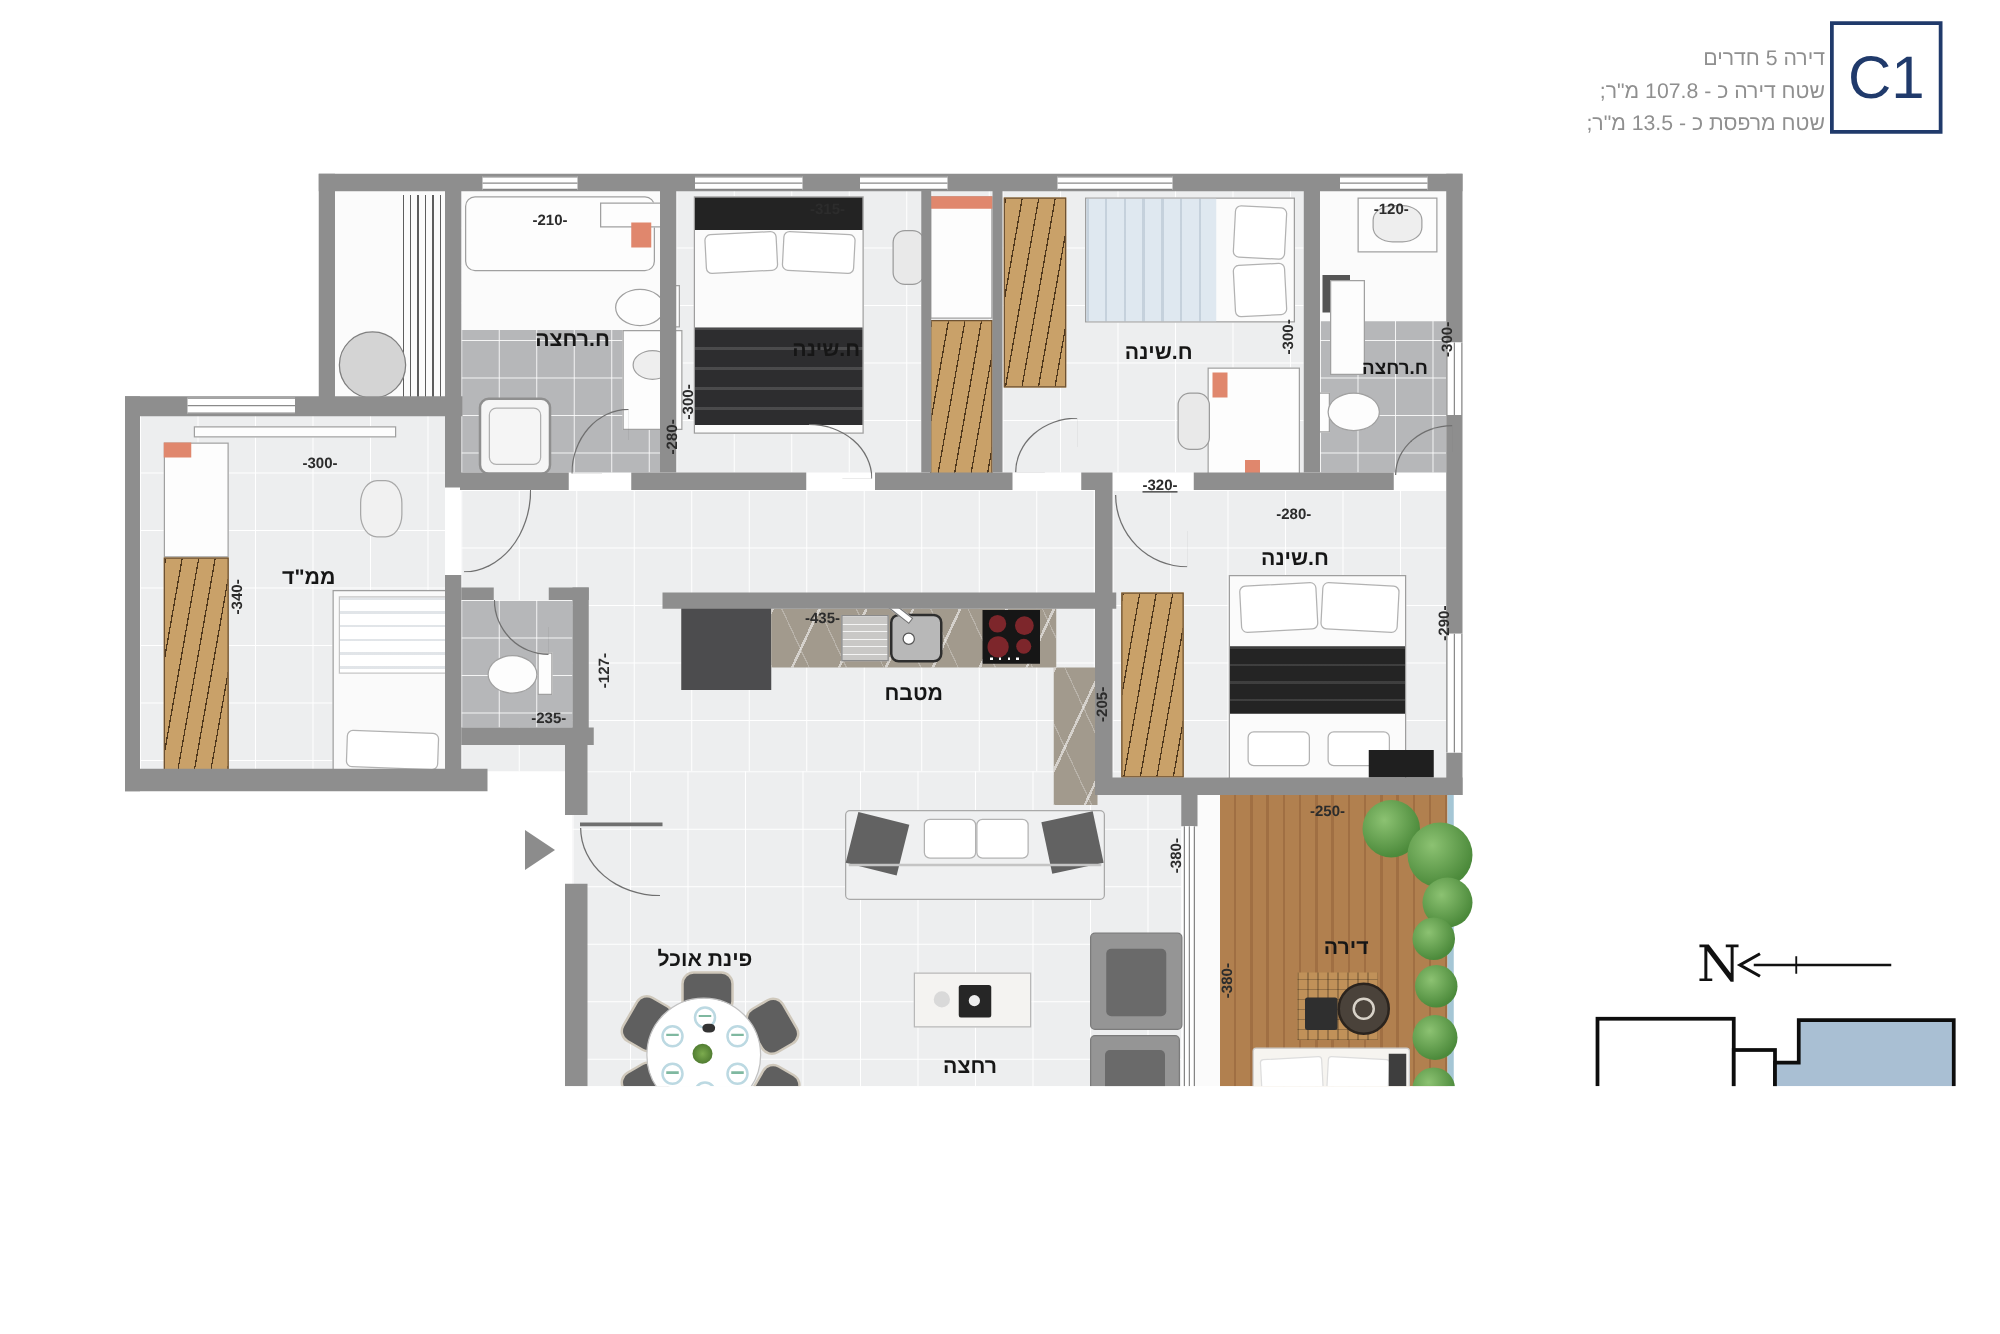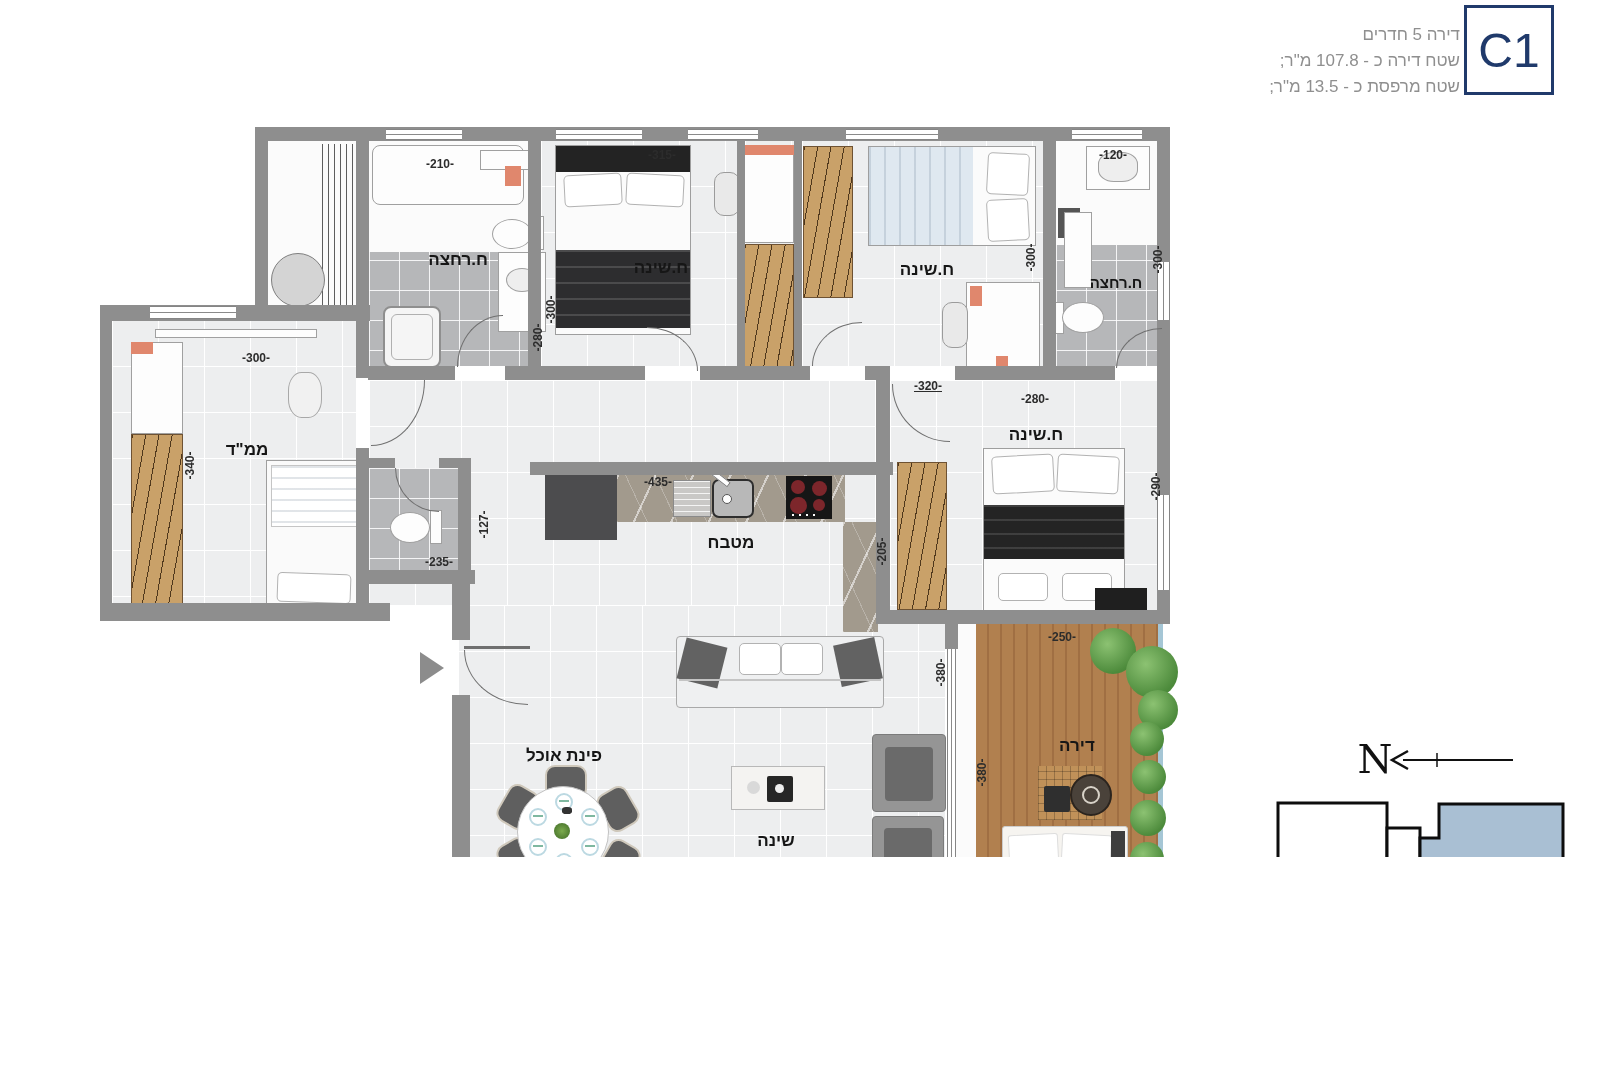--- a/index.html
+++ b/index.html
@@ -1,17 +1,17 @@
 <!DOCTYPE html>
 <html lang="he"><head>
 <meta charset="utf-8">
 <style>
   html,body{margin:0;padding:0;background:#fff;}
   #page{position:relative;width:1600px;height:857px;background:#fff;overflow:hidden;
-        font-family:"Liberation Sans",sans-serif;}
+        font-family:"Liberation Sans",sans-serif;margin-top:12px;}
   .a{position:absolute;}
   .wall{position:absolute;background:#8e8e8e;}
   .tile{position:absolute;background-color:#edeeef;
         background-image:linear-gradient(#fff 1px,transparent 1px),linear-gradient(90deg,#fff 1px,transparent 1px);
         background-size:46px 46px;}
   .tileD{position:absolute;background-color:#b6b7b9;
         background-image:linear-gradient(rgba(255,255,255,.85) 1px,transparent 1px),linear-gradient(90deg,rgba(255,255,255,.85) 1px,transparent 1px);
         background-size:30px 30px;}
   .wz{position:absolute;background:#fbfbfb;}
   .wood{position:absolute;background-color:#c9a169;
@@ -277,28 +277,28 @@
   <div class="a" style="left:420px;top:652px;width:0;height:0;border-top:16px solid transparent;border-bottom:16px solid transparent;border-left:24px solid #8c8c8c;"></div>
 
   <div class="rl" style="left:408px;top:250px;">ח.רחצה</div>
   <div class="rl" style="left:611px;top:258px;">ח.שינה</div>
   <div class="rl" style="left:877px;top:260px;">ח.שינה</div>
   <div class="rl" style="left:1066px;top:273px;font-size:15px;">ח.רחצה</div>
   <div class="rl" style="left:197px;top:440px;">ממ"ד</div>
   <div class="rl" style="left:986px;top:425px;">ח.שינה</div>
   <div class="rl" style="left:681px;top:533px;">מטבח</div>
   <div class="rl" style="left:514px;top:746px;">פינת אוכל</div>
-  <div class="rl" style="left:726px;top:831px;">שינה</div>
+  <div class="rl" style="left:726px;top:831px;">רחצה</div>
   <div class="rl" style="left:1027px;top:736px;">דירה</div>
 
   <div class="dim" style="left:408px;top:158px;">-210-</div>
   <div class="dim v" style="left:506px;top:331px;">-280-</div>
   <div class="dim" style="left:630px;top:149px;">-315-</div>
   <div class="dim v" style="left:519px;top:303px;">-300-</div>
-  <div class="dim" style="left:896px;top:380px;text-decoration:underline;">-320-</div>
+  <div class="dim" style="left:896px;top:370px;text-decoration:underline;">-320-</div>
   <div class="dim v" style="left:999px;top:251px;">-300-</div>
   <div class="dim" style="left:1081px;top:149px;">-120-</div>
   <div class="dim v" style="left:1126px;top:253px;">-300-</div>
   <div class="dim" style="left:224px;top:352px;">-300-</div>
   <div class="dim v" style="left:158px;top:459px;">-340-</div>
   <div class="dim" style="left:407px;top:556px;">-235-</div>
   <div class="dim v" style="left:452px;top:518px;">-127-</div>
   <div class="dim" style="left:626px;top:476px;">-435-</div>
   <div class="dim v" style="left:850px;top:545px;">-205-</div>
   <div class="dim" style="left:1003px;top:393px;">-280-</div>

